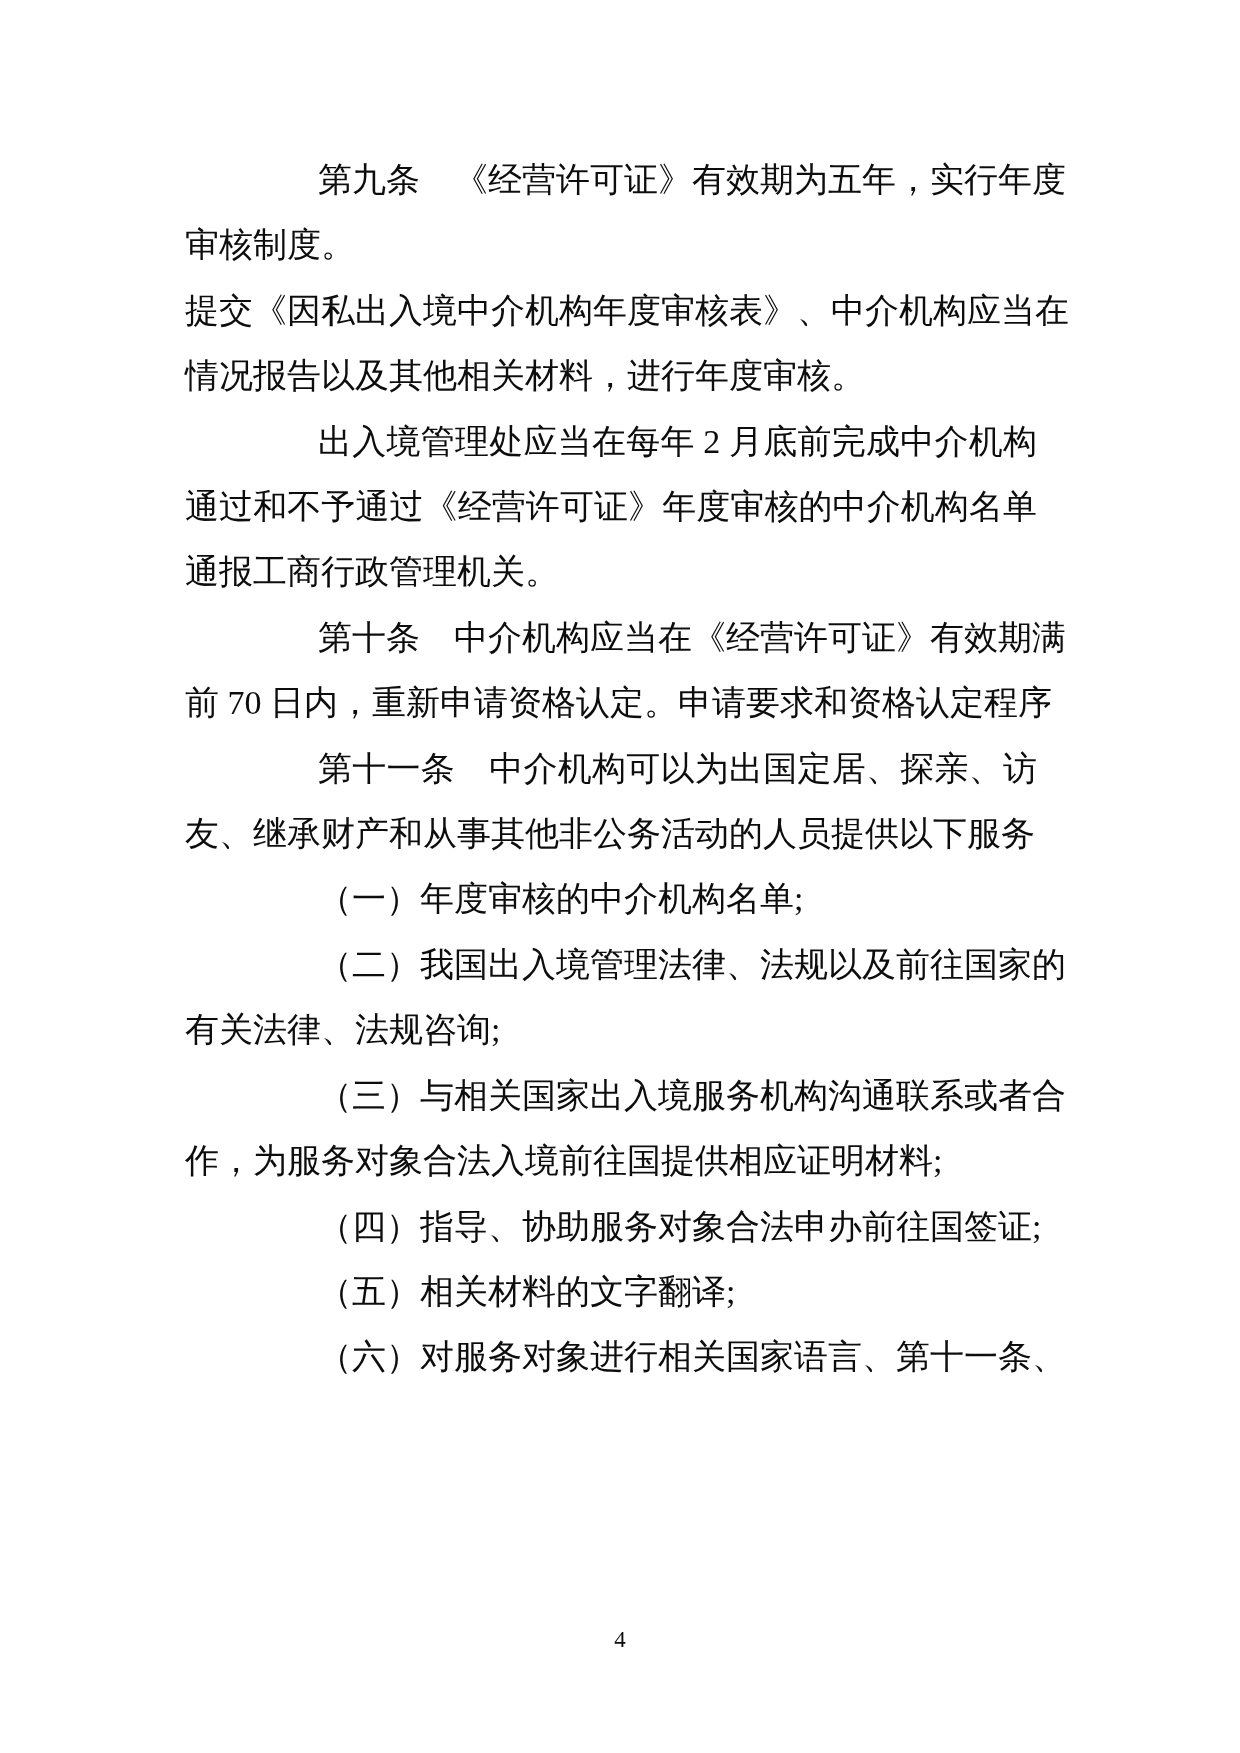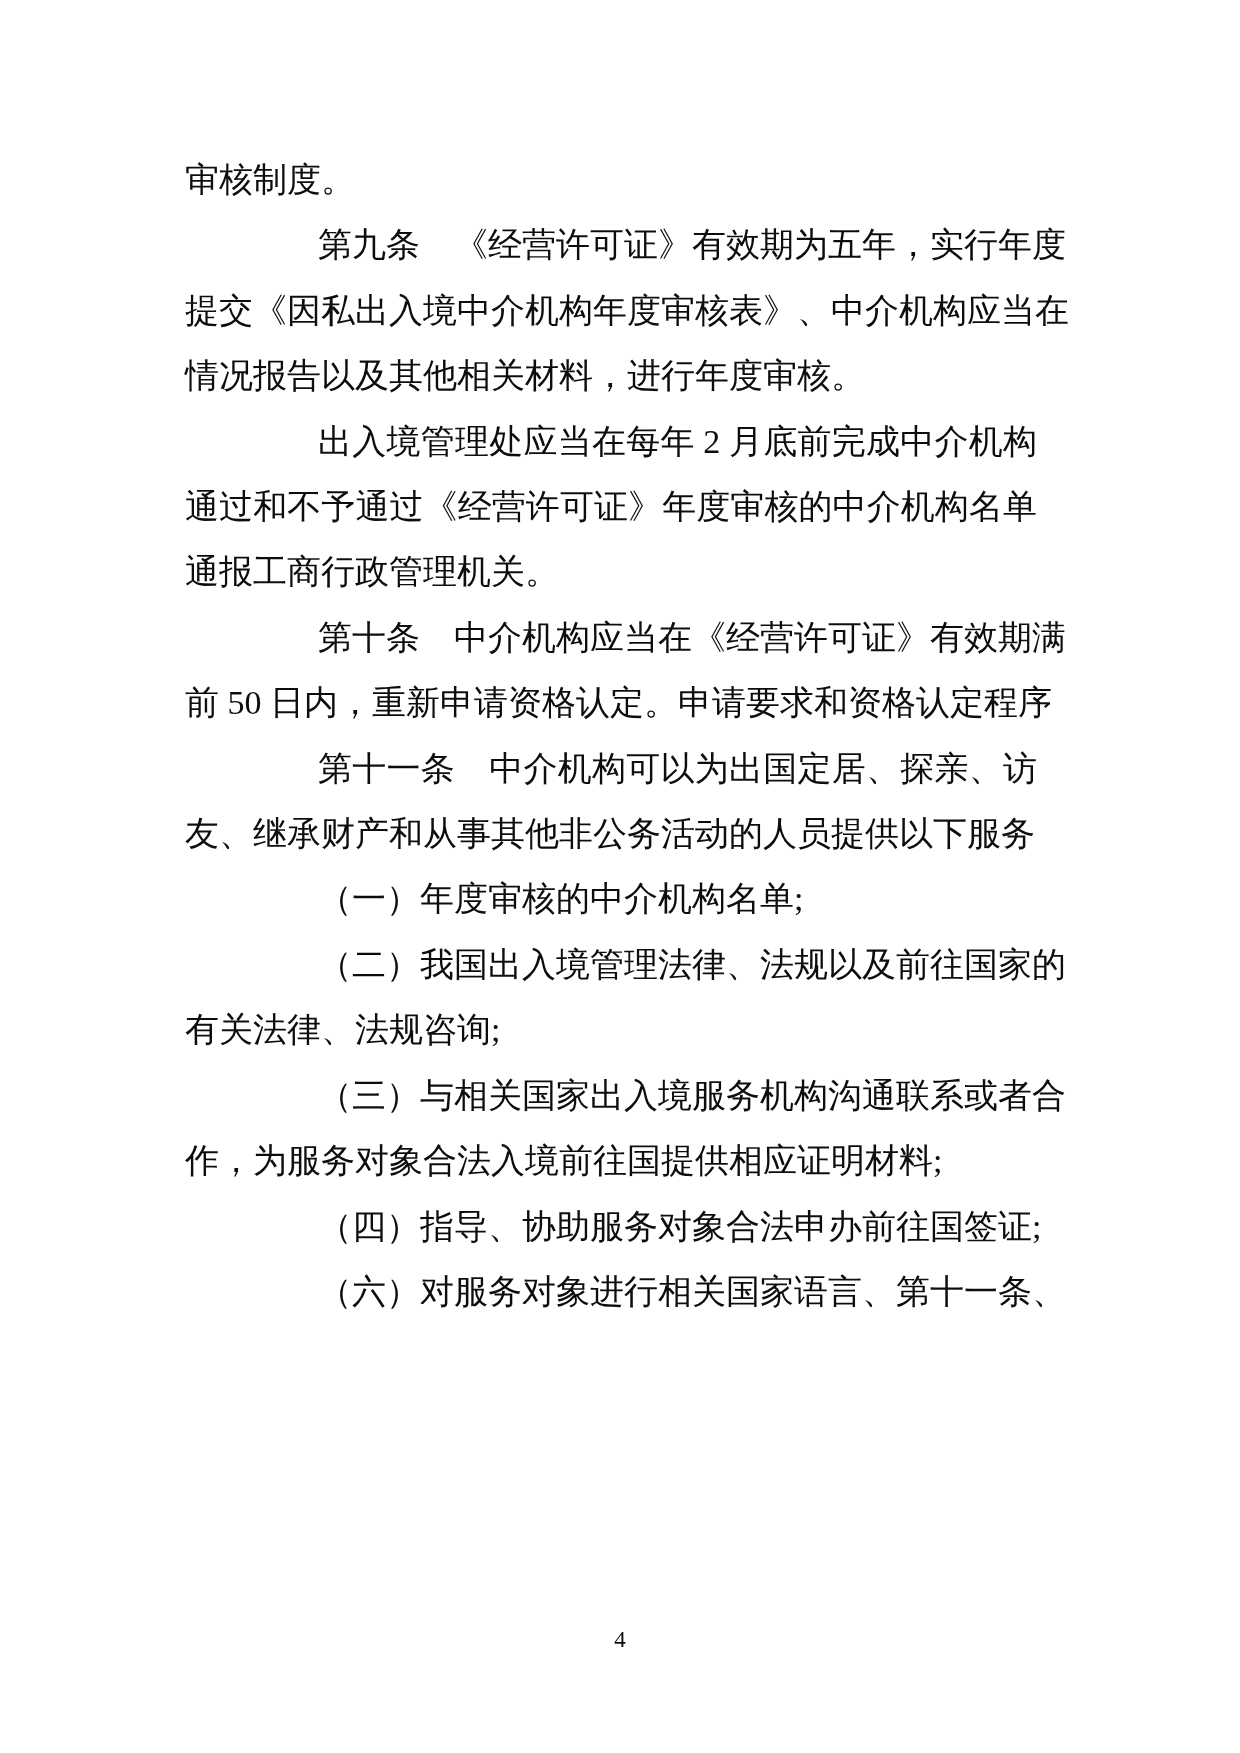--- a/index.html
+++ b/index.html
@@ -53,33 +53,34 @@
     font-size: 23px;
     line-height: 28px;
     color: #0d0d0d;
   }
 </style>
 </head>
 <body>
 
 <div class="page">
   <div class="content" id="document-body">
+      <div class="line indent justify">第九条　《经营许可证》有效期为五年，实行年度</div>
       <div class="line">审核制度。</div>
-      <div class="line indent justify">第九条　《经营许可证》有效期为五年，实行年度</div>
       <div class="line justify">提交《因私出入境中介机构年度审核表》、中介机构应当在</div>
       <div class="line">情况报告以及其他相关材料，进行年度审核。</div>
       <div class="line indent justify">出入境管理处应当在每年 2 月底前完成中介机构</div>
       <div class="line justify">通过和不予通过《经营许可证》年度审核的中介机构名单</div>
       <div class="line">通报工商行政管理机关。</div>
       <div class="line indent justify">第十条　中介机构应当在《经营许可证》有效期满</div>
-      <div class="line justify">前 50 日内，重新申请资格认定。申请要求和资格认定程序</div>
+      <div class="line justify">前 70 日内，重新申请资格认定。申请要求和资格认定程序</div>
       <div class="line indent justify">第十一条　中介机构可以为出国定居、探亲、访</div>
       <div class="line">友、继承财产和从事其他非公务活动的人员提供以下服务</div>
       <div class="line indent">（一）年度审核的中介机构名单;</div>
       <div class="line indent justify">（二）我国出入境管理法律、法规以及前往国家的</div>
       <div class="line">有关法律、法规咨询;</div>
       <div class="line indent justify">（三）与相关国家出入境服务机构沟通联系或者合</div>
       <div class="line">作，为服务对象合法入境前往国提供相应证明材料;</div>
       <div class="line indent">（四）指导、协助服务对象合法申办前往国签证;</div>
+      <div class="line indent">（五）相关材料的文字翻译;</div>
       <div class="line indent justify">（六）对服务对象进行相关国家语言、第十一条、</div>
     </div>
   <div class="pagenum">4</div>
 </div>
 
 </body></html>

